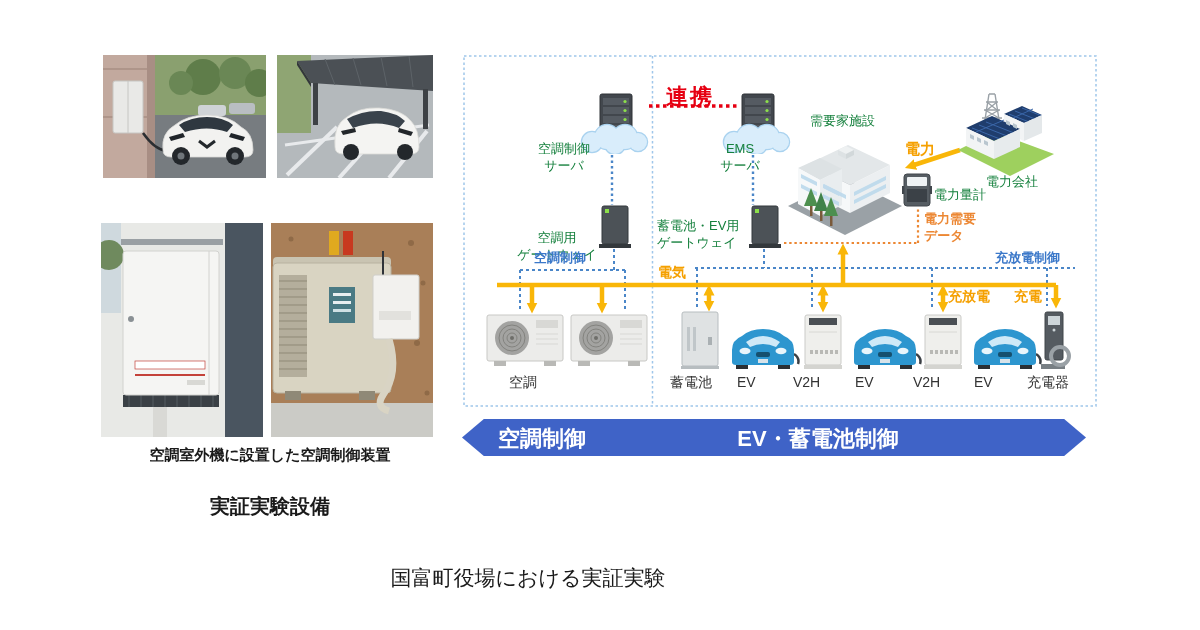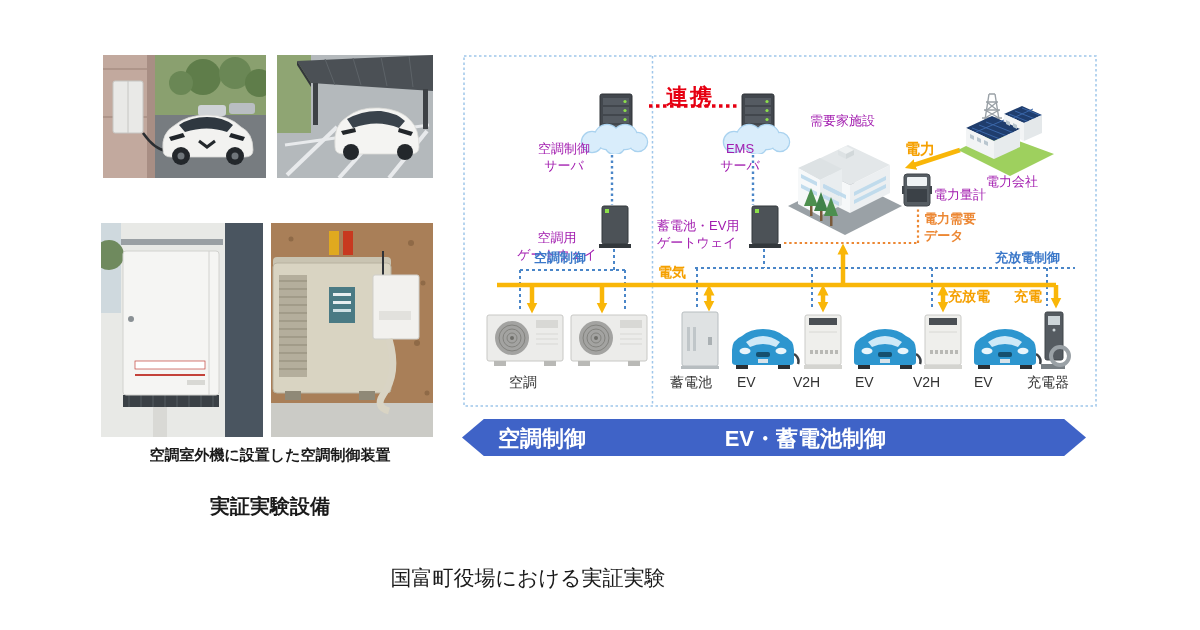--- a/index.html
+++ b/index.html
@@ -1,21 +1,21 @@
 <!DOCTYPE html>
 <html><head>
 <meta charset="utf-8">
 <style>
   html,body{margin:0;padding:0;background:#fff;}
   #canvas{position:relative;width:1200px;height:630px;background:#ffffff;overflow:hidden;
           font-family:"Liberation Sans","DejaVu Sans",sans-serif;color:#333;}
   .abs{position:absolute;}
   .pre{white-space:pre-line;line-height:1.28;}
   .ctr{text-align:center;}
-  .lbl{position:absolute;font-size:13px;color:#a21caf;}
+  .lbl{position:absolute;font-size:13px;color:#15803d;}
   .dev{position:absolute;font-size:14px;color:#333;text-align:left;width:60px;}
   .blue-lbl{position:absolute;font-size:13px;font-weight:bold;color:#3b78c9;}
   .org-lbl{position:absolute;font-size:14px;font-weight:bold;color:#f5a000;}
   .dem-lbl{position:absolute;font-size:13px;font-weight:bold;color:#ec8733;}
   .red-lbl{position:absolute;font-size:22px;font-weight:bold;color:#e60012;letter-spacing:2px;}
   .cap{position:absolute;font-weight:bold;color:#1a1a1a;}
   .photo{position:absolute;overflow:hidden;background:#ddd;}
   .icon{position:absolute;}
   #banner{position:absolute;left:462px;top:419px;width:624px;height:37px;background:#3f63c7;
           clip-path:polygon(0 50%,3.5% 0,96.5% 0,100% 50%,96.5% 100%,3.5% 100%);}
@@ -385,19 +385,19 @@
   <div class="dev" style="left:670px;top:374px;">蓄電池</div>
   <div class="dev" style="left:737px;top:374px;">EV</div>
   <div class="dev" style="left:793px;top:374px;">V2H</div>
   <div class="dev" style="left:855px;top:374px;">EV</div>
   <div class="dev" style="left:913px;top:374px;">V2H</div>
   <div class="dev" style="left:974px;top:374px;">EV</div>
   <div class="dev" style="left:1027px;top:374px;">充電器</div>
 
   <div id="banner">
     <span class="bannertxt" style="left:30px;width:100px;">空調制御</span>
-    <span class="bannertxt" style="left:248px;width:176px;text-align:right;">EV・蓄電池制御</span>
+    <span class="bannertxt" style="left:268px;width:176px;">EV・蓄電池制御</span>
   </div>
 
 
   <div class="abs ctr" style="left:0;top:564px;width:1056px;font-size:21px;color:#1a1a1a;">国富町役場における実証実験</div>
 
 </div>
 
 </body></html>

